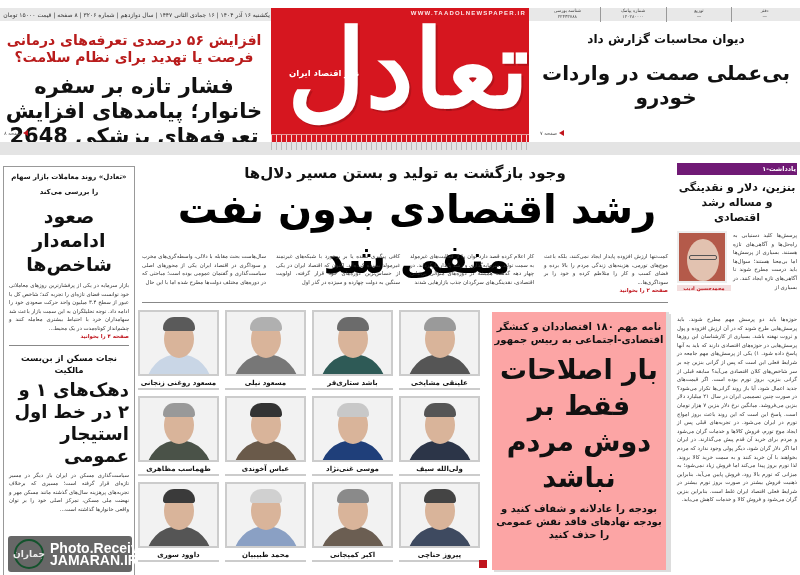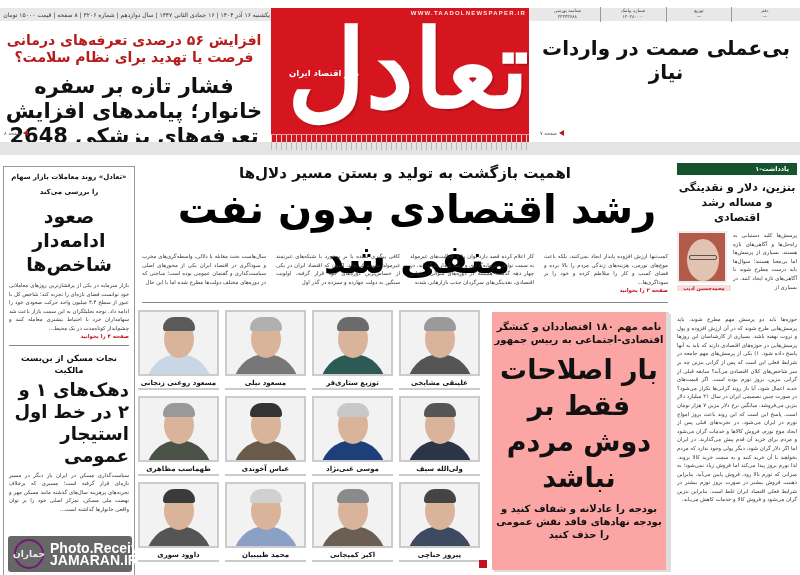--- a/index.html
+++ b/index.html
@@ -37,21 +37,21 @@
     .col-left .intro { font-size: 7px; font-weight: bold; text-align: center; line-height: 15px; }
     .col-left .big { font-size: 19px; font-weight: bold; text-align: center; line-height: 24px; margin-top: 4px; }
     .body-text { font-size: 5.4px; line-height: 8.6px; color: #333; text-align: justify; }
     .col-left .body-text { margin-top: 5px; }
     .more { font-size: 5.4px; color: #c0141c; font-weight: bold; }
     .divider { border-top: 1px solid #888; margin: 6px 0; }
     .col-left .kicker2 { font-size: 8.5px; font-weight: bold; text-align: center; line-height: 12px; }
     .col-left .big2 { font-size: 18px; font-weight: bold; line-height: 22px; margin-top: 3px; }
 
     .watermark { position: absolute; left: 8px; top: 536px; width: 124px; height: 36px; background: rgba(60,60,60,.78); border-radius: 3px; display: flex; align-items: center; }
-    .wm-logo { width: 30px; height: 30px; border-radius: 50%; border: 2px solid #701a75; margin-left: 6px; display: flex; align-items: center; justify-content: center; color: #eee; font-size: 9px; font-weight: bold; }
+    .wm-logo { width: 30px; height: 30px; border-radius: 50%; border: 2px solid #14532d; margin-left: 6px; display: flex; align-items: center; justify-content: center; color: #eee; font-size: 9px; font-weight: bold; }
     .wm-text { margin-left: 6px; color: #fff; font-family: "Liberation Sans", sans-serif; font-size: 14px; line-height: 12px; font-weight: bold; }
 
     
     .main-kicker { position: absolute; left: 140px; top: 163px; width: 530px; text-align: center; direction: rtl; font-size: 15px; font-weight: bold; line-height: 20px; }
     .main-head { position: absolute; left: 152px; top: 184px; width: 530px; text-align: center; direction: rtl; font-size: 40px; font-weight: bold; line-height: 50px; letter-spacing: -1px; color: #000; }
     .main-cols { position: absolute; left: 142px; top: 252px; width: 526px; height: 48px; display: flex; flex-direction: row-reverse; gap: 10px; direction: rtl; }
     .main-cols .body-text { flex: 1; }
     .main-rule { position: absolute; left: 142px; top: 302px; width: 526px; border-top: 1px solid #888; }
 
     
@@ -65,21 +65,21 @@
     .page-badge { position: absolute; left: 479px; top: 560px; width: 8px; height: 8px; background: #c0141c; }
 
     
     .letter-box { position: absolute; left: 492px; top: 312px; width: 177px; height: 258px; background: #fca5a5; box-shadow: 2px 2px 0 #ddd; border-right: 3px solid #ddd; direction: rtl; text-align: center; padding-top: 8px; }
     .letter-box .kicker { font-size: 10px; font-weight: bold; line-height: 13px; }
     .letter-box .head { font-size: 27px; font-weight: bold; line-height: 36px; margin-top: 6px; }
     .letter-box .sub { font-size: 10px; font-weight: bold; line-height: 13px; margin-top: 6px; }
 
     
     .col-right { position: absolute; left: 677px; top: 163px; width: 120px; height: 412px; direction: rtl; }
-    .col-label { background: #14532d; color: #fff; font-size: 6.5px; font-weight: bold; height: 12px; line-height: 12px; padding-right: 8px; }
+    .col-label { background: #701a75; color: #fff; font-size: 6.5px; font-weight: bold; height: 12px; line-height: 12px; padding-right: 1px; }
     .col-right .head { font-size: 11px; font-weight: bold; line-height: 15px; text-align: center; margin-top: 5px; }
     .op-wrap { position: relative; margin-top: 6px; height: 80px; }
     .op-photo { position: absolute; left: 0; top: 0; width: 50px; height: 52px; background: #b45a4a; border: 2px solid #eee; overflow: hidden; }
     .op-photo .face { position: absolute; left: 8px; top: 6px; width: 32px; height: 42px; border-radius: 50%; background: #e2c2b0; }
     .op-photo .glasses { position: absolute; left: 10px; top: 22px; width: 28px; height: 5px; border: 1px solid #555; border-radius: 2px; }
     .op-caption { position: absolute; left: 0; top: 54px; width: 54px; font-size: 5px; font-weight: bold; color: #c0141c; text-align: center; background: #f4dede; }
     .op-text { position: absolute; right: 0; top: 0; width: 64px; }
     .col-right .body-text.full { margin-top: 4px; }
   </style>
 </head>
@@ -118,21 +118,22 @@
   <div class="mh-left">
     <div class="kicker">افزایش ۵۶ درصدی تعرفه‌های درمانی فرصت یا تهدید برای نظام سلامت؟</div>
     <div class="head">فشار تازه بر سفره خانوار؛ پیامدهای افزایش تعرفه‌های پزشکی 2648</div>
   </div>
   <div class="page-ref" style="left:4px; top:130px;">
     <span class="arrow"></span>
     <span>صفحه ۸</span>
   </div>
 
   <div class="mh-right">
-    <div class="head">بی‌عملی صمت در واردات نیاز</div>
+    <div class="kicker">دیوان محاسبات گزارش داد</div>
+    <div class="head">بی‌عملی صمت در واردات خودرو</div>
   </div>
   <div class="page-ref" style="left:540px; top:130px;">
     <span class="arrow"></span>
     <span>صفحه ۷</span>
   </div>
 
   <div class="grey-band">
     <div class="ruler-mid"></div>
   </div>
 
@@ -148,21 +149,21 @@
   </div>
 
   <div class="watermark">
     <div class="wm-logo">جماران</div>
     <div class="wm-text">
       <div>Photo.Received</div>
       <div>JAMARAN.IR</div>
     </div>
   </div>
 
-  <div class="main-kicker">اهمیت بازگشت به تولید و بستن مسیر دلال‌ها</div>
+  <div class="main-kicker">وجود بازگشت به تولید و بستن مسیر دلال‌ها</div>
   <div class="main-head">رشد اقتصادی بدون نفت منفی شد</div>
   <div class="main-cols">
     <div class="body-text">سال‌هاست بحث مقابله با دلالی، واسطه‌گری‌های مخرب و سوداگری در اقتصاد ایران یکی از محورهای اصلی سیاست‌گذاری و گفتمان عمومی بوده است؛ مباحثی که در دوره‌های مختلف دولت‌ها مطرح شده اما با این حال</div>
     <div class="body-text">کافی پیگیری نشده یا بر برخورد با شبکه‌های غیرتمند غیرمولد بسنده کرده‌اند. اکنون که اقتصاد ایران در یکی از حساس‌ترین دوره‌های خود قرار گرفته، اولویت سنگین به دولت چهارده و سیزده در گذر اول</div>
     <div class="body-text">کار اعلام کرده قصد دارد توان را از فعالیت‌های غیرمولد به سمت تولید، سرمایه‌گذاری و رشد پایدار بازگرداند. در چهار دهه گذشته همیشه در دوره‌های متوالی بی‌ثباتی اقتصادی، نقدینگی‌های سرگردان جذب بازارهایی شدند</div>
     <div class="body-text">
       <span>کمت‌تنها ارزش افزوده پایدار ایجاد نمی‌کنند، بلکه باعث موج‌های تورمی، هزینه‌های زندگی مردم را بالا برده و فضای کسب و کار را متلاطم کرده و خود را بر سوداگری‌ها...</span>
       <div class="more">صفحه ۲ را بخوانید</div>
     </div>
   </div>
@@ -176,21 +177,21 @@
           <div class="hair"></div>
         </div>
         <div class="name">علینقی مشایخی</div>
       </div>
     <div class="person">
         <div class="photo">
           <div class="bust" style="background:#2e5a56"></div>
           <div class="face"></div>
           <div class="hair" style="background:#6b6b6b"></div>
         </div>
-        <div class="name">توزیع ستاری‌فر</div>
+        <div class="name">باشد ستاری‌فر</div>
       </div>
     <div class="person">
         <div class="photo">
           <div class="bust" style="background:#777"></div>
           <div class="face"></div>
           <div class="hair" style="background:#b0b0b0"></div>
         </div>
         <div class="name">مسعود نیلی</div>
       </div>
     <div class="person">

